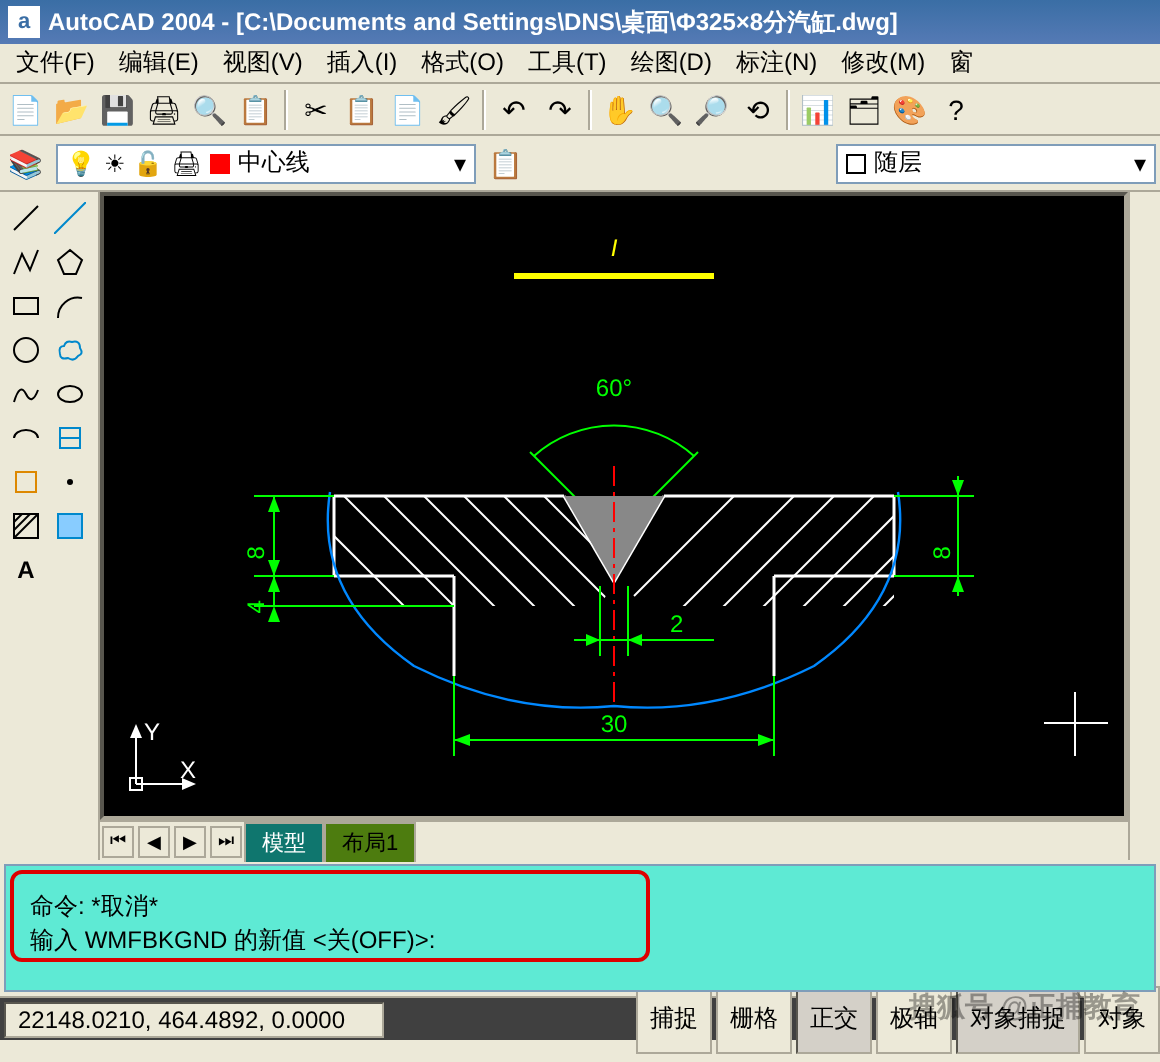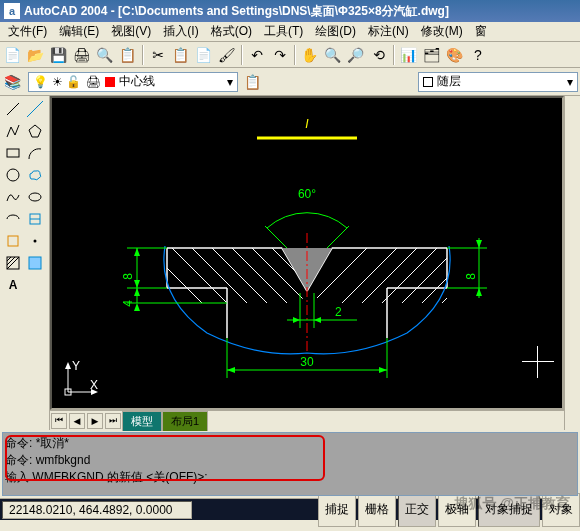--- a/index.html
+++ b/index.html
@@ -16,24 +16,24 @@
 .main-area{display:flex;height:334px}
 .left-tools{width:50px;background:#ece9d8;border-right:1px solid #aca899;display:flex;flex-wrap:wrap;padding:2px;gap:0;align-content:flex-start}
 .lt-btn{width:22px;height:22px;border:1px solid transparent;display:flex;align-items:center;justify-content:center}
 .canvas-wrap{flex:1;display:flex;flex-direction:column;position:relative}
 .canvas{flex:1;background:#000;position:relative;overflow:hidden;border:2px inset #aca899}
 .right-scroll{width:16px;background:#ece9d8;border-left:1px solid #aca899}
 .tabs-row{height:20px;background:#ece9d8;display:flex;align-items:center;border-top:1px solid #aca899}
 .tabs-row .arrow{width:16px;height:16px;border:1px solid #aca899;background:#ece9d8;display:flex;align-items:center;justify-content:center;font-size:9px;margin:0 1px}
 .tab{padding:2px 8px;background:#4d7c0f;border:1px solid #aca899;border-bottom:none;font-size:11px}
 .tab.active{background:#0f766e;color:#fff}
-.cmd-area{height:64px;background:#a3a3a3;border:1px solid #7f9db9;margin:2px;padding:2px;position:relative;font-family:SimSun,monospace;overflow:hidden}
+.cmd-area{height:64px;background:#5eead4;border:1px solid #7f9db9;margin:2px;padding:12px;position:relative;font-family:SimSun,monospace;overflow:hidden}
 .cmd-area .line{white-space:nowrap}
 .red-box{position:absolute;left:2px;top:2px;width:320px;height:46px;border:2px solid #d00;border-radius:6px;pointer-events:none}
-.status-bar{height:22px;background:#0f172a;border-top:1px solid #aca899;display:flex;align-items:center}
+.status-bar{height:22px;background:#404040;border-top:1px solid #aca899;display:flex;align-items:center}
 .coord{width:190px;padding:0 6px;border:1px inset #aca899;background:#ece9d8;height:18px;display:flex;align-items:center;margin-left:2px}
 .sbtn{height:18px;padding:16px 6px;border:1px solid #aca899;background:#ece9d8;display:flex;align-items:center;margin-left:2px;font-size:12px}
 .sbtn.pressed{border:1px inset #aca899;background:#d4d0c8}
 .watermark{position:absolute;right:10px;bottom:18px;color:rgba(0,0,0,.35);font-size:14px;font-weight:bold;pointer-events:none}
 
 .ucs{position:absolute;left:8px;bottom:8px}
 .crosshair{position:absolute;right:18px;bottom:40px;width:12px;height:12px}
 .crosshair:before,.crosshair:after{content:"";position:absolute;background:#fff}
 .crosshair:before{left:5px;top:-10px;width:1px;height:32px}
 .crosshair:after{top:5px;left:-10px;height:1px;width:32px}
@@ -306,21 +306,20 @@
       <div class="arrow">⏭</div>
       <div class="tab active">模型</div>
       <div class="tab">布局1</div>
     </div>
   </div>
   <div class="right-scroll"></div>
 </div>
 
 <div class="cmd-area">
   <div class="line">命令:  *取消*</div>
-  <div class="line">命令:  wmfbkgnd</div>
   <div class="line">输入 WMFBKGND 的新值 &lt;关(OFF)&gt;:</div>
   <div class="red-box"></div>
 </div>
 
 <div class="status-bar">
   <div class="coord">22148.0210, 464.4892, 0.0000</div>
   <div style="flex:1"></div>
   <div class="sbtn">捕捉</div>
   <div class="sbtn">栅格</div>
   <div class="sbtn pressed">正交</div>

